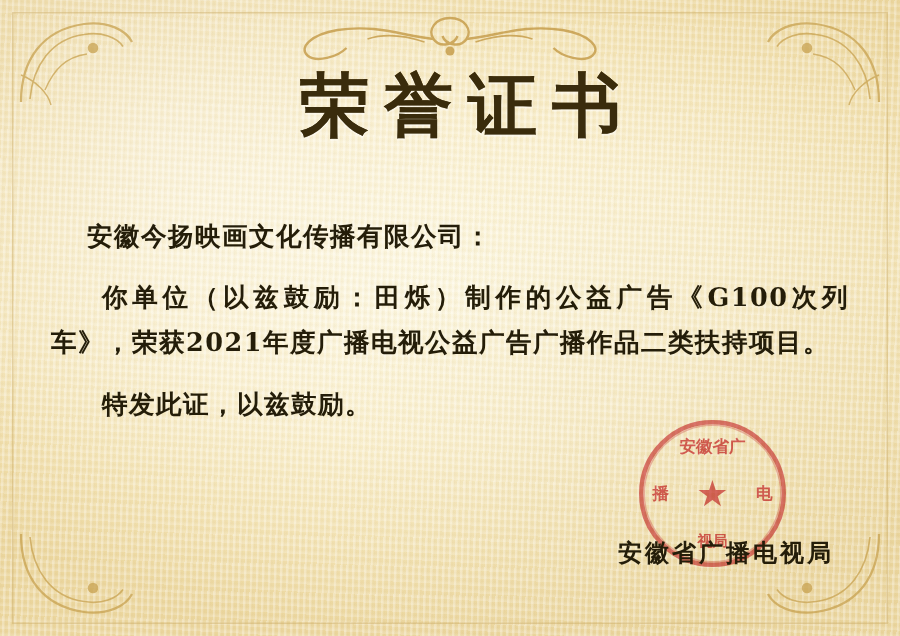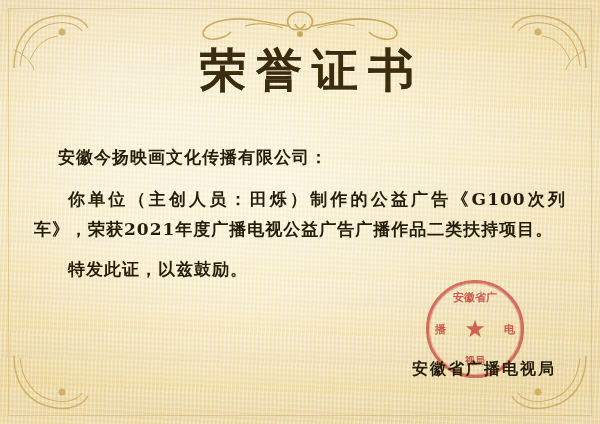--- a/index.html
+++ b/index.html
@@ -223,21 +223,21 @@
       <circle cx="52" cy="22" r="3.5" fill="currentColor" stroke="none"></circle>
     </svg>
   </div>
 
   <div class="title-block">
     <div class="title-cn">荣誉证书</div>
   </div>
 
   <div class="body-text">
     <div class="salutation">安徽今扬映画文化传播有限公司：</div>
-    <div class="para">你单位（主创人员：田烁）制作的公益广告《G100次列车》，荣获2021年度广播电视公益广告广播作品二类扶持项目。</div>
+    <div class="para">你单位（以兹鼓励：田烁）制作的公益广告《G100次列车》，荣获2021年度广播电视公益广告广播作品二类扶持项目。</div>
     <div class="para">特发此证，以兹鼓励。</div>
   </div>
 
   <div class="seal">
     <div class="seal-text">
       <span class="st st1">安徽省广</span>
       <span class="st st2">播</span>
       <span class="st st3">电</span>
       <span class="st st4">视局</span>
     </div>

